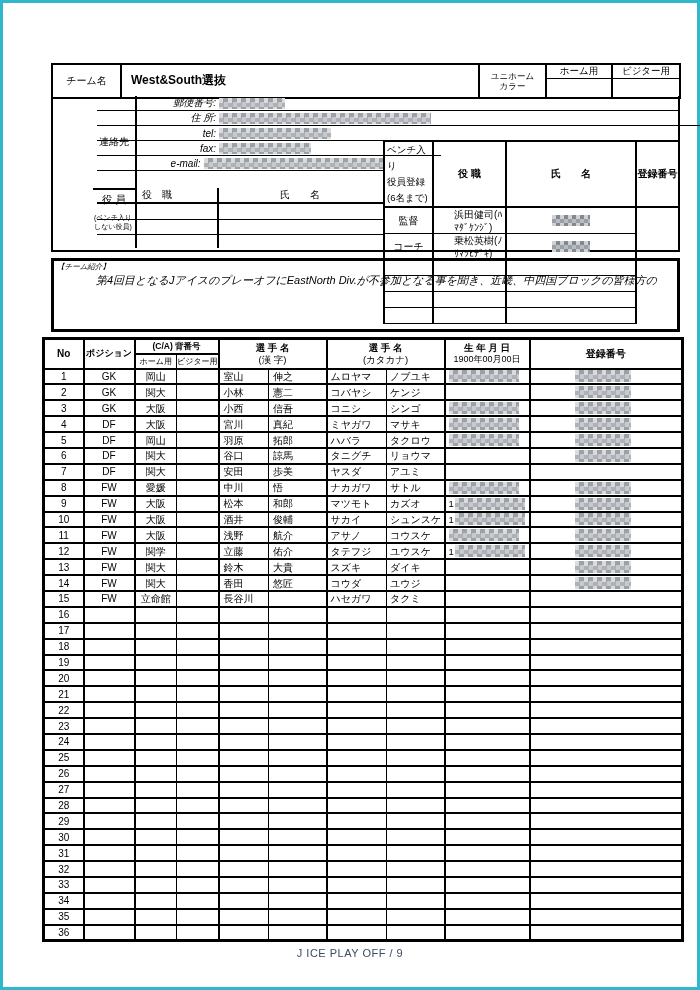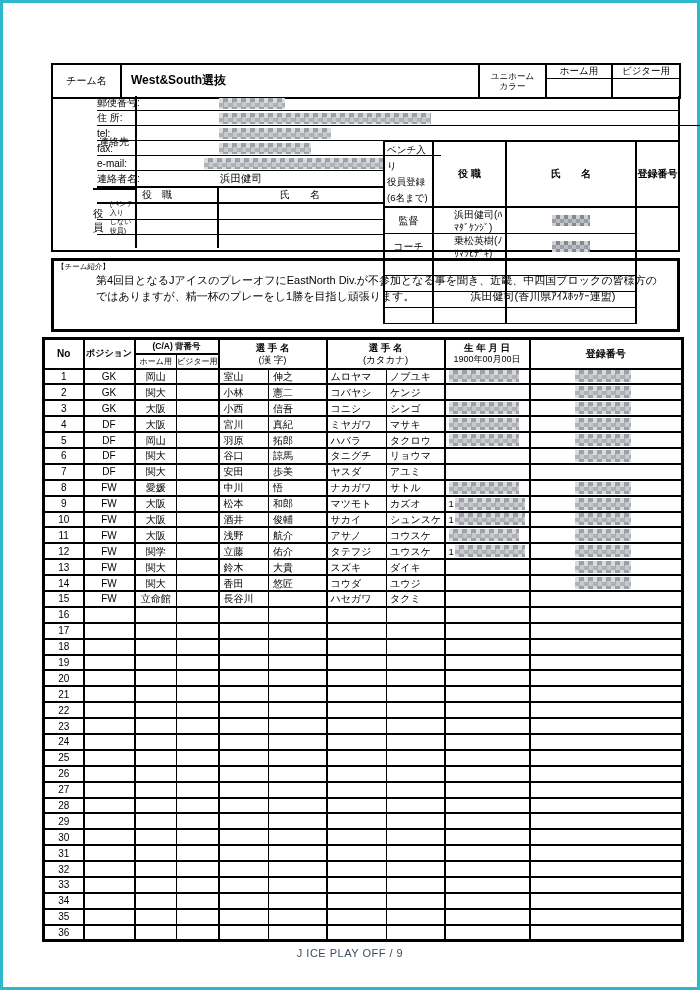--- a/index.html
+++ b/index.html
@@ -16,24 +16,24 @@
   #team .thead-s{font-size:9.5px;font-weight:400;text-align:center;border-bottom:1px solid #000;}
   #team .tval{border-top:1px solid #000;}
 
   
   #ub{position:absolute;left:51px;top:96px;width:629px;height:156px;box-sizing:border-box;
       border:2px solid #000;border-top:none;}
   #ub .abs{position:absolute;box-sizing:border-box;margin-left:40px;}
   #contact-label{left:0;top:0;width:44px;height:92px;border-right:2px solid #000;
       display:flex;align-items:center;justify-content:center;font-size:10px;}
   #officer-label{left:0;top:92px;width:44px;height:60px;border-right:2px solid #000;border-top:2px solid #000;
-      font-size:10.5px;display:flex;align-items:center;padding-top:3px;}
+      font-size:10.5px;display:flex;flex-direction:column;align-items:center;padding-top:3px;}
   #officer-label .sub{font-size:7px;align-self:flex-start;padding-left:1px;line-height:9px;margin-top:6px;}
   .frow{position:absolute;left:44px;height:15px;border-bottom:1px solid #000;display:flex;align-items:center;box-sizing:border-box;}
-  .flabel{width:119px;text-align:left;font-size:10px;white-space:nowrap;}
+  .flabel{width:119px;text-align:right;font-size:10px;white-space:nowrap;font-style:italic;}
   .cmz{height:11px;margin-left:3px;}
   #person-row{position:absolute;left:44px;top:75px;width:286px;height:17px;border-bottom:2px solid #000;
       display:flex;align-items:center;box-sizing:border-box;}
   #person-row .pv{font-size:10.5px;margin-left:4px;}
   #ohdr{position:absolute;left:44px;top:92px;width:286px;height:16px;border-bottom:2px solid #000;
       display:flex;align-items:center;box-sizing:border-box;font-size:10px;}
   #ohdr .oc1{width:120px;text-align:center;}
   #ohdr .oc2{flex:1;text-align:center;}
   .hline{position:absolute;left:44px;width:286px;height:0;border-top:1px solid #000;}
   #ovl{position:absolute;left:164px;top:92px;height:60px;width:0;border-left:2px solid #000;}
@@ -43,21 +43,21 @@
   #bench td,#bench th{border:1px solid #000;padding:0;overflow:hidden;font-weight:400;}
   #bench .blab{border:2px solid #000;font-size:9.5px;line-height:16px;text-align:left;padding-left:2px;vertical-align:middle;}
   #bench th{border:2px solid #000;font-size:10px;font-weight:600;height:16px;}
   #bench td.c-role{text-align:center;font-size:10px;border-left:2px solid #000;border-right:2px solid #000;}
   #bench td.c-bname{font-size:10px;padding-left:20px;border-right:2px solid #000;}
   #bench td.c-breg{border-right:2px solid #000;}
   #bench tr{height:16px;}
   .bregmz{width:38px;height:11px;margin:0 auto;}
 
   
-  #intro{position:absolute;left:51px;top:258px;width:629px;height:74px;box-sizing:border-box;border:3px solid #000;}
+  #intro{position:absolute;left:51px;top:258px;width:629px;height:74px;box-sizing:border-box;border:3px solid #000;font-style:italic;}
   #intro .ilab{position:absolute;left:3px;top:1px;font-size:7.5px;}
   #intro .ilines{position:absolute;left:42px;top:12px;font-size:11px;line-height:15.5px;white-space:nowrap;}
   #intro .sig{margin-left:56px;}
 
   
   #roster{position:absolute;left:42px;top:337px;width:639px;border-collapse:collapse;table-layout:fixed;
       border:3px solid #000;}
   #roster th,#roster td{padding:0;overflow:hidden;white-space:nowrap;}
   #roster thead th{border-bottom:2px solid #000;font-weight:600;font-size:10px;line-height:11px;}
   #roster thead tr{height:15px;}
@@ -146,24 +146,20 @@
       <div class="frow" style="top: 45px; width: 344px;">
         <div class="flabel">fax:</div>
         <div class="cmz mz" style="width: 92px;"></div>
       </div>
       <div class="frow" style="top: 60px; width: 286px;">
         <div class="flabel">e-mail:</div>
         <div class="cmz mz" style="width: 206px;"></div>
       </div>
     </div>
 
-  <div id="person-row">
-    <div class="flabel">連絡者名:</div>
-    <div class="pv">浜田健司</div>
-  </div>
 
   <div id="ohdr">
     <div class="oc1">役　職</div>
     <div class="oc2">氏　　名</div>
   </div>
   <div class="hline" style="top:123px"></div>
   <div class="hline" style="top:138px"></div>
   <div id="ovl"></div>
 
   <table id="bench">
@@ -223,24 +219,20 @@
           <td class="c-breg"></td>
         </tr>
       </tbody>
   </table>
 </div>
 
 <div id="intro">
   <div class="ilab">【チーム紹介】</div>
   <div class="ilines">
     <div>第4回目となるJアイスのプレーオフにEastNorth Div.が不参加となる事を聞き、近畿、中四国ブロックの皆様方の</div>
-    <div style="display:flex">
-      <span>ではありますが、精一杯のプレーをし1勝を目指し頑張ります。</span>
-      <span class="sig">浜田健司(香川県ｱｲｽﾎｯｹｰ連盟)</span>
-    </div>
   </div>
 </div>
 
 <table id="roster">
   <colgroup>
     <col style="width:40px">
       <col style="width:51px">
       <col style="width:42px">
       <col style="width:42px">
     <col style="width:50px">

